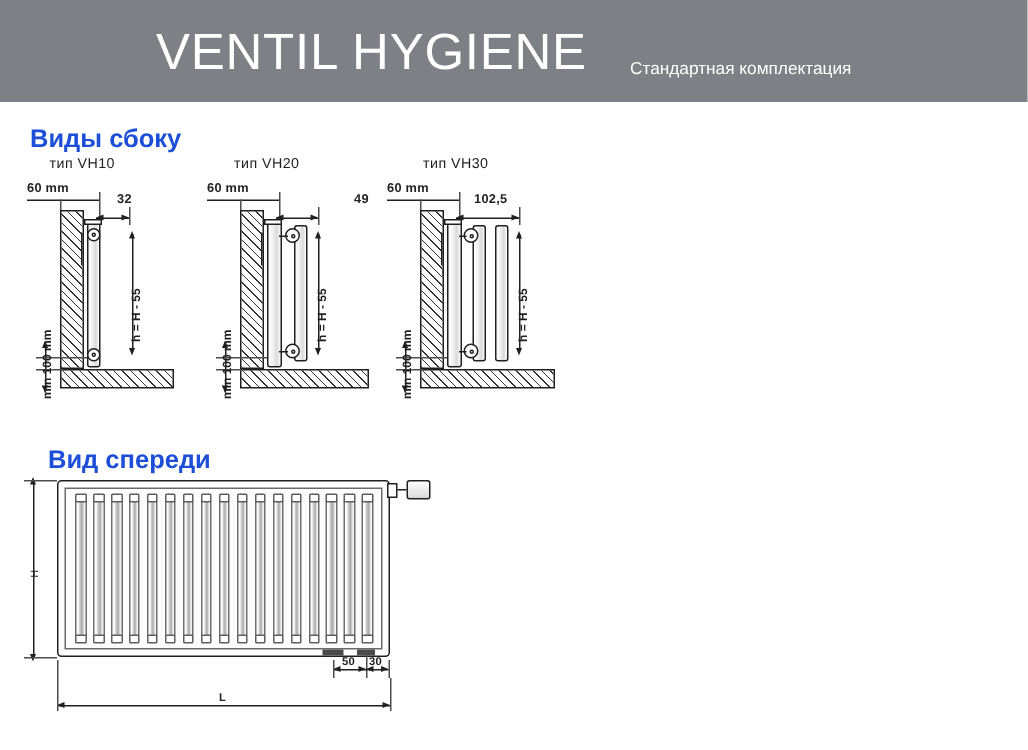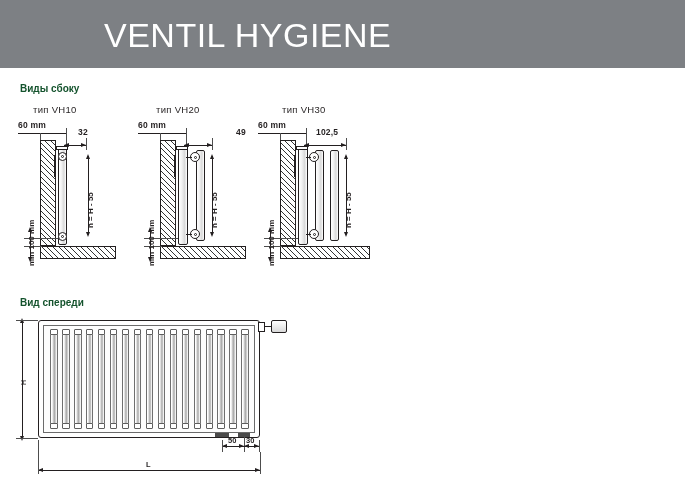--- a/index.html
+++ b/index.html
@@ -27,25 +27,25 @@
     position:absolute;left:420px;top:18px;
     color:#ffffff;font-size:11.5px;line-height:18px;white-space:nowrap;
   }
   .header-sub2{
     position:absolute;left:420px;top:37px;
     color:#ffffff;font-size:11.5px;line-height:18px;white-space:nowrap;
   }
 
   
   .sect-title{
-    position:absolute;font-size:10px;font-weight:700;color:#14532d;
+    position:absolute;font-size:17px;font-weight:700;color:#1d4ed8;
     white-space:nowrap;
   }
   #side-views-title{left:20px;top:83px;}
-  #front-view-title{left:20px;top:297px;}
+  #front-view-title{left:32px;top:297px;}
 
   .type-label{
     position:absolute;font-size:9.5px;color:#231f20;white-space:nowrap;
     letter-spacing:.3px;
   }
 
   
   .dimtext{
     position:absolute;font-size:8.5px;font-weight:700;color:#231f20;
     white-space:nowrap;letter-spacing:.2px;
@@ -142,20 +142,21 @@
     font-size:9.5px;color:#231f20;white-space:nowrap;
   }
 </style>
 </head>
 <body>
 
 <div class="page">
 
   <div class="header">
     <div class="header-title">VENTIL HYGIENE</div>
+    <div class="header-sub2">Стандартная комплектация</div>
   </div>
 
   <div class="sect-title" id="side-views-title">Виды сбоку</div>
 
   <div class="type-label" style="left:33px;top:104px;">тип VH10</div>
   <div class="type-label" style="left:156px;top:104px;">тип VH20</div>
   <div class="type-label" style="left:282px;top:104px;">тип VH30</div>
 
   <div>
 

